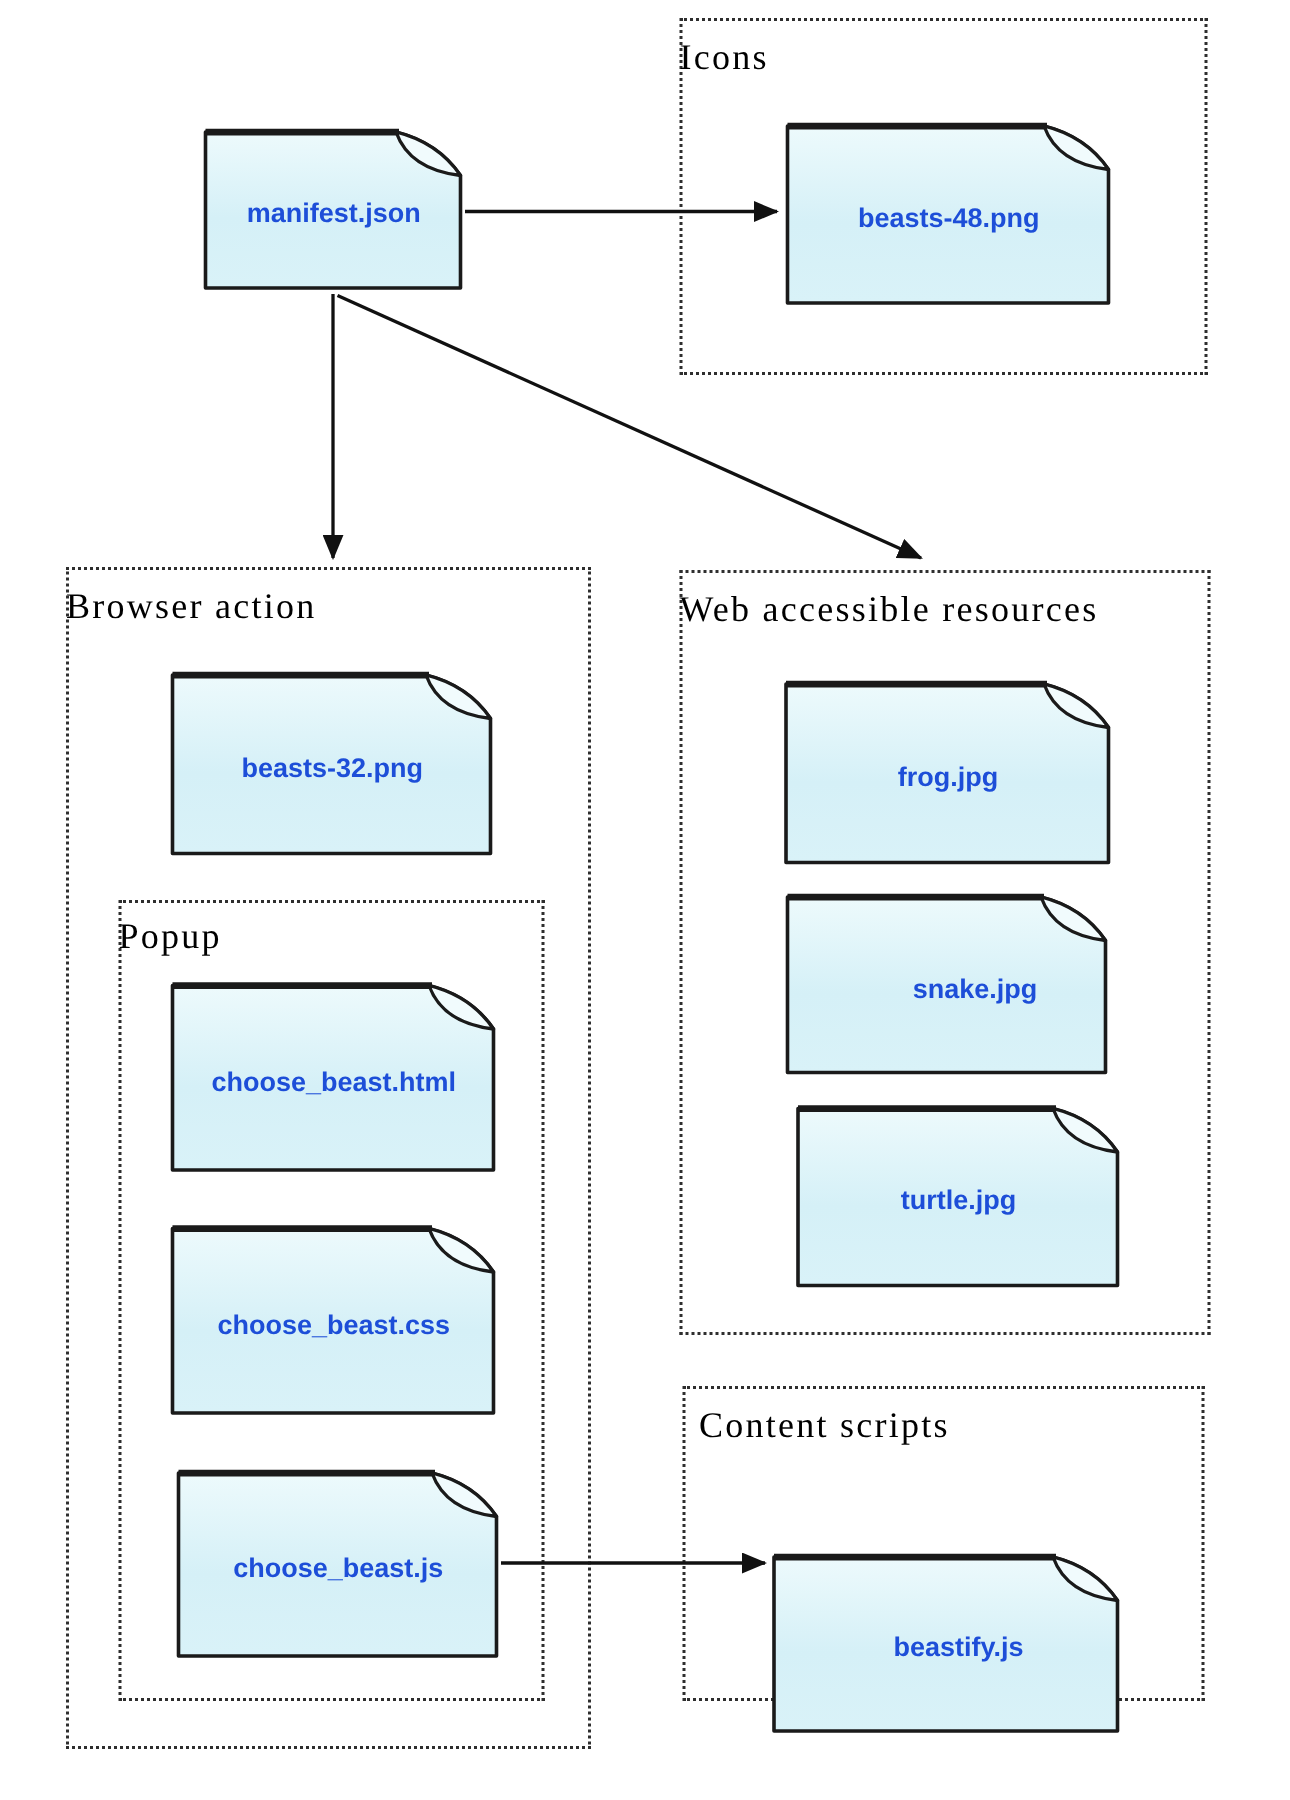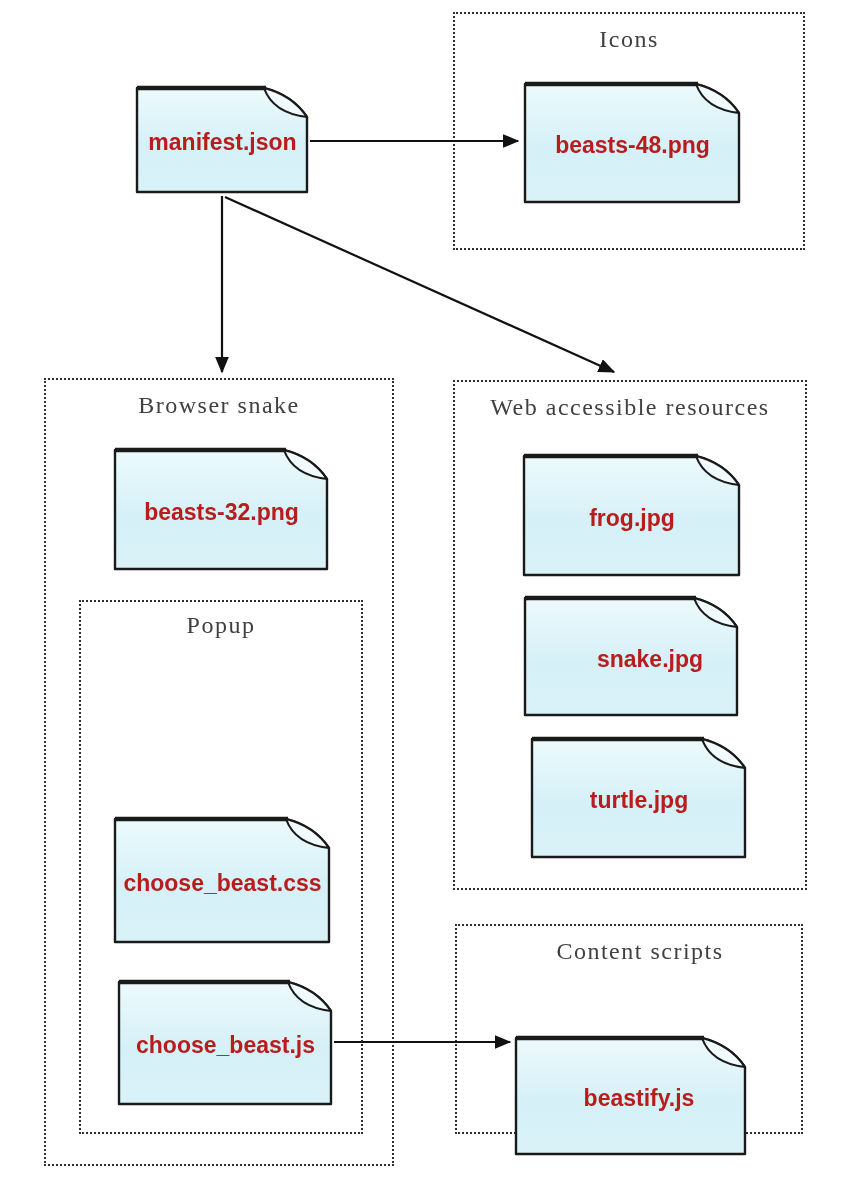--- a/index.html
+++ b/index.html
@@ -16,46 +16,45 @@
     overflow: hidden;
   }
   .group-box {
     position: absolute;
     border: 2px dotted #2e2e2e;
     background: transparent;
     box-sizing: border-box;
   }
   .group-title {
     position: absolute;
-    text-align: center;
     font-family: "Liberation Serif", "DejaVu Serif", serif;
     font-size: 24px;
     letter-spacing: 1.5px;
-    color: #404040;
+    color: #000000;
     white-space: nowrap;
   }
   .file-node {
     position: absolute;
     display: flex;
     align-items: center;
     justify-content: center;
     box-sizing: border-box;
   }
   .file-node .doc-shape {
     position: absolute;
     left: 0;
     top: 0;
     z-index: 1;
   }
   .file-label {
     position: relative;
     z-index: 2;
     font-weight: bold;
-    font-size: 23px;
-    color: #b91c1c;
+    font-size: 18px;
+    color: #1d4ed8;
     white-space: nowrap;
     padding-top: 6px;
   }
   #arrow-layer {
     position: absolute;
     left: 0;
     top: 0;
     z-index: 3;
     pointer-events: none;
   }
@@ -77,21 +76,21 @@
         <stop offset="55%" stop-color="#d5f0f7"></stop>
         <stop offset="100%" stop-color="#d9f2f8"></stop>
       </linearGradient>
     </defs>
   </svg>
 
   <div class="group-box" style="left:453px; top:12px; width:352px; height:238px;"></div>
   <div class="group-title" style="left:453px; top:26px; width:352px;">Icons</div>
 
   <div class="group-box" style="left:44px; top:378px; width:350px; height:788px;"></div>
-  <div class="group-title" style="left:44px; top:392px; width:350px;">Browser snake</div>
+  <div class="group-title" style="left:44px; top:392px; width:350px;">Browser action</div>
 
   <div class="group-box" style="left:79px; top:600px; width:284px; height:534px;"></div>
   <div class="group-title" style="left:79px; top:612px; width:284px;">Popup</div>
 
   <div class="group-box" style="left:453px; top:380px; width:354px; height:510px;"></div>
   <div class="group-title" style="left:453px; top:394px; width:354px;">Web accessible resources</div>
 
   <div class="group-box" style="left:455px; top:924px; width:348px; height:210px;"></div>
   <div class="group-title" style="left:466px; top:938px; width:348px;">Content scripts</div>
 
@@ -115,20 +114,28 @@
 
   <div class="file-node" style="left:113px; top:446px; width:217px; height:126px;">
       <svg width="217" height="126" class="doc-shape">
         <path d="M2,4 L171,4 Q199,11 214,33 L214,123 L2,123 Z" fill="url(#docGrad)" stroke="#1a1a1a" stroke-width="2.4" stroke-linejoin="round"></path>
         <path d="M171,4 Q199,11 214,33 Q180,29 171,4 Z" fill="#f1fbfd" stroke="#1a1a1a" stroke-width="2.2" stroke-linejoin="round"></path>
         <line x1="2" y1="4" x2="173" y2="4" stroke="#1a1a1a" stroke-width="4.5"></line>
       </svg>
     <span class="file-label">beasts-32.png</span>
   </div>
 
+  <div class="file-node" style="left:113px; top:653px; width:219px; height:130px;">
+      <svg width="219" height="130" class="doc-shape">
+        <path d="M2,4 L173,4 Q201,11 216,33 L216,127 L2,127 Z" fill="url(#docGrad)" stroke="#1a1a1a" stroke-width="2.4" stroke-linejoin="round"></path>
+        <path d="M173,4 Q201,11 216,33 Q182,29 173,4 Z" fill="#f1fbfd" stroke="#1a1a1a" stroke-width="2.2" stroke-linejoin="round"></path>
+        <line x1="2" y1="4" x2="175" y2="4" stroke="#1a1a1a" stroke-width="4.5"></line>
+      </svg>
+    <span class="file-label">choose_beast.html</span>
+  </div>
 
   <div class="file-node" style="left:117px; top:978px; width:217px; height:129px;">
       <svg width="217" height="129" class="doc-shape">
         <path d="M2,4 L171,4 Q199,11 214,33 L214,126 L2,126 Z" fill="url(#docGrad)" stroke="#1a1a1a" stroke-width="2.4" stroke-linejoin="round"></path>
         <path d="M171,4 Q199,11 214,33 Q180,29 171,4 Z" fill="#f1fbfd" stroke="#1a1a1a" stroke-width="2.2" stroke-linejoin="round"></path>
         <line x1="2" y1="4" x2="173" y2="4" stroke="#1a1a1a" stroke-width="4.5"></line>
       </svg>
     <span class="file-label">choose_beast.js</span>
   </div>
 

